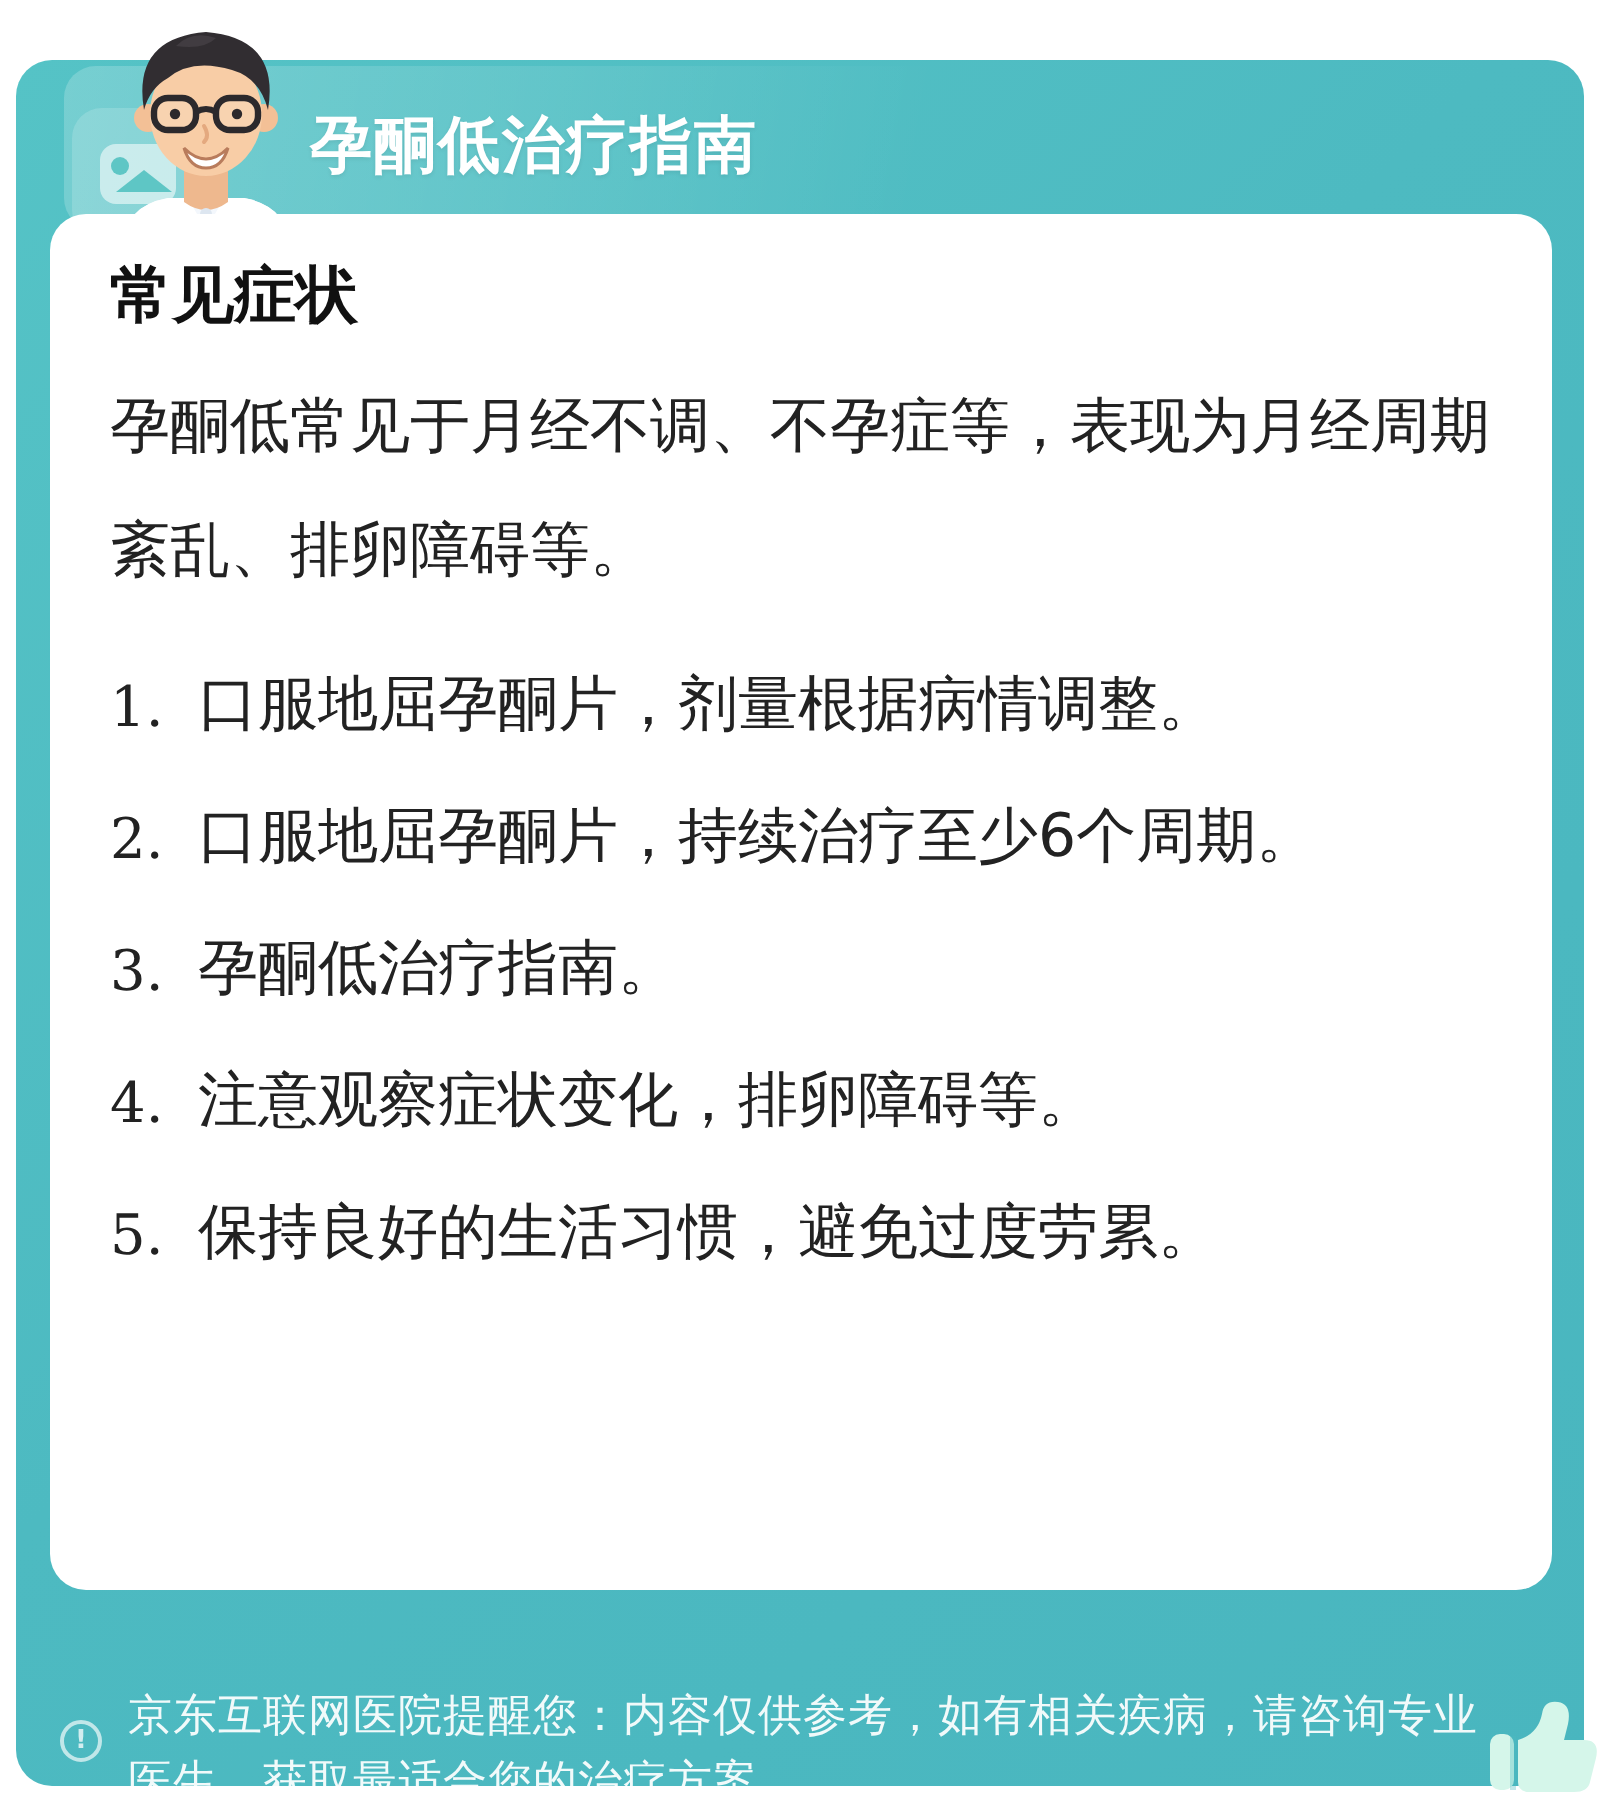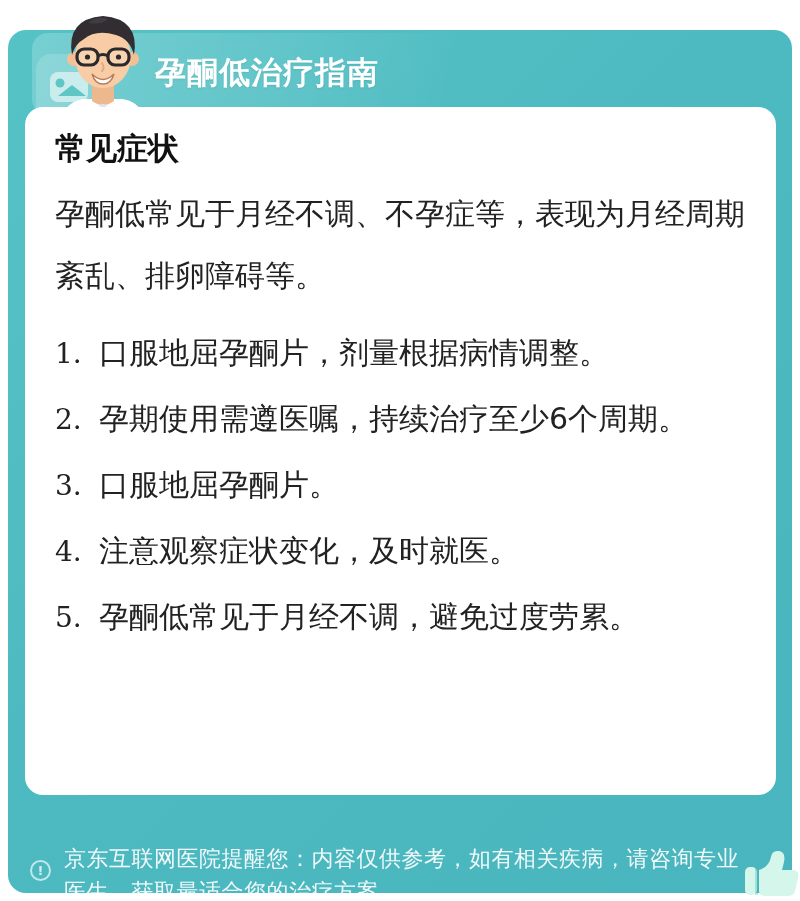--- a/index.html
+++ b/index.html
@@ -128,24 +128,24 @@
       <div class="bubble-title">孕酮低治疗指南</div>
     </div>
 
     <div class="card">
       <h2>常见症状</h2>
       <p class="body">孕酮低常见于月经不调、不孕症等，表现为月经周期紊乱、排卵障碍等。</p>
 
 
       <ol class="points">
         <li>口服地屈孕酮片，剂量根据病情调整。</li>
-        <li>孕期使用需遵医嘱，持续治疗至少6个周期。</li>
-        <li>口服地屈孕酮片。</li>
-        <li>注意观察症状变化，及时就医。</li>
-        <li>孕酮低常见于月经不调，避免过度劳累。</li>
+        <li>口服地屈孕酮片，持续治疗至少6个周期。</li>
+        <li>孕酮低治疗指南。</li>
+        <li>注意观察症状变化，排卵障碍等。</li>
+        <li>保持良好的生活习惯，避免过度劳累。</li>
       </ol>
     </div>
 
     <div class="footer">
       <span class="info-icon">!</span>
       <p class="disclaimer">京东互联网医院提醒您：内容仅供参考，如有相关疾病，请咨询专业医生，获取最适合您的治疗方案</p>
       <button class="thumb-btn" aria-label="like">
         <svg viewBox="0 0 58 50">
           <rect x="3" y="19" width="12" height="28" rx="5" fill="#d5f6ea"></rect>
           <path d="M17 22 q10 -3 12 -13 q1 -7 8 -6 q7 1 5 11 l-2 8 h10 q8 0 6 9 l-3 12 q-1 5 -8 5 h-22 q-6 0 -6 -5 Z" fill="#d5f6ea"></path>

